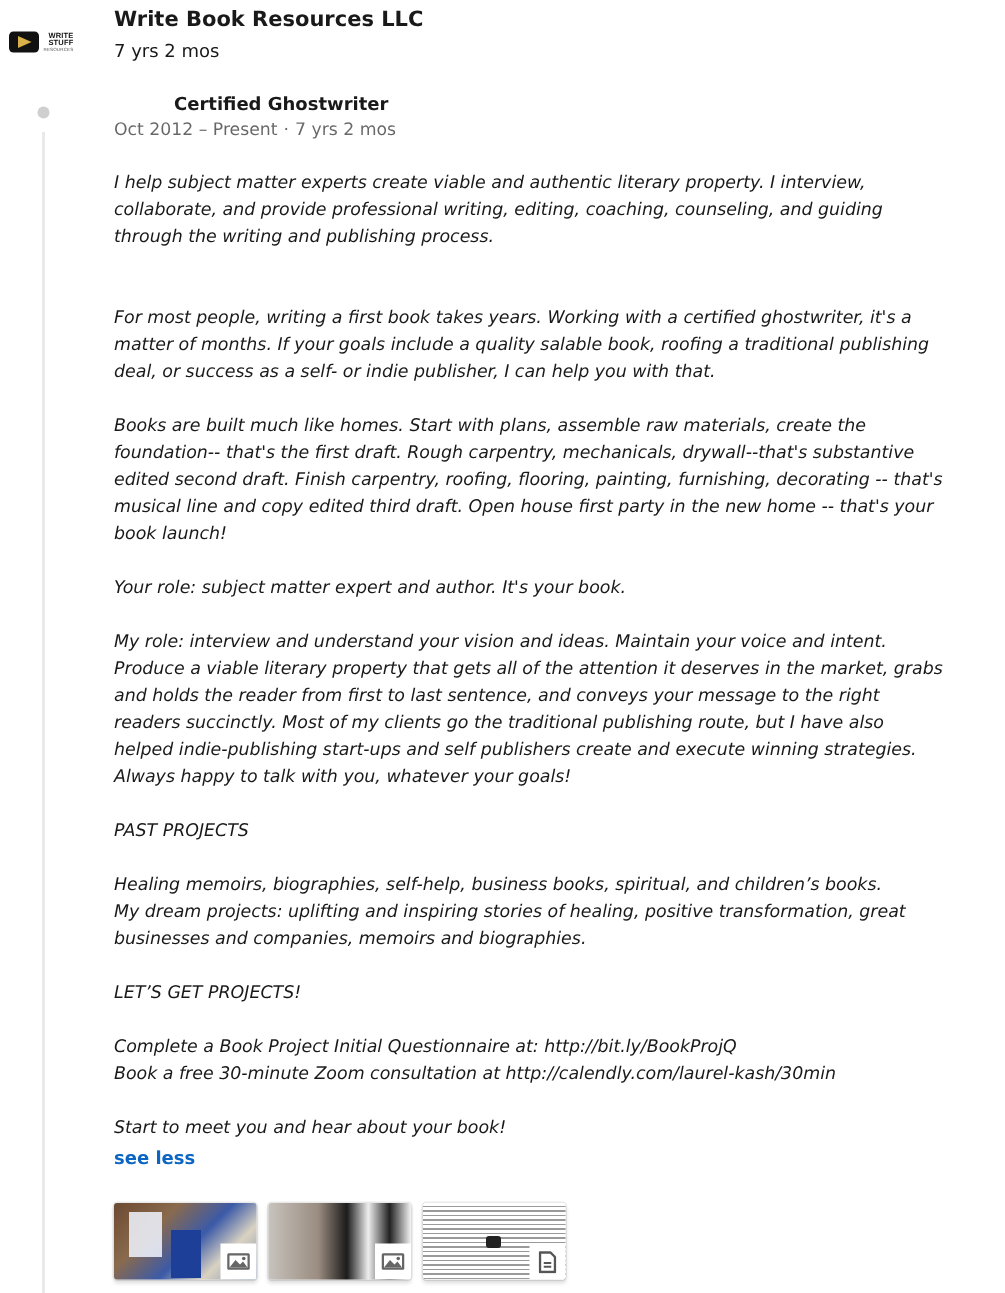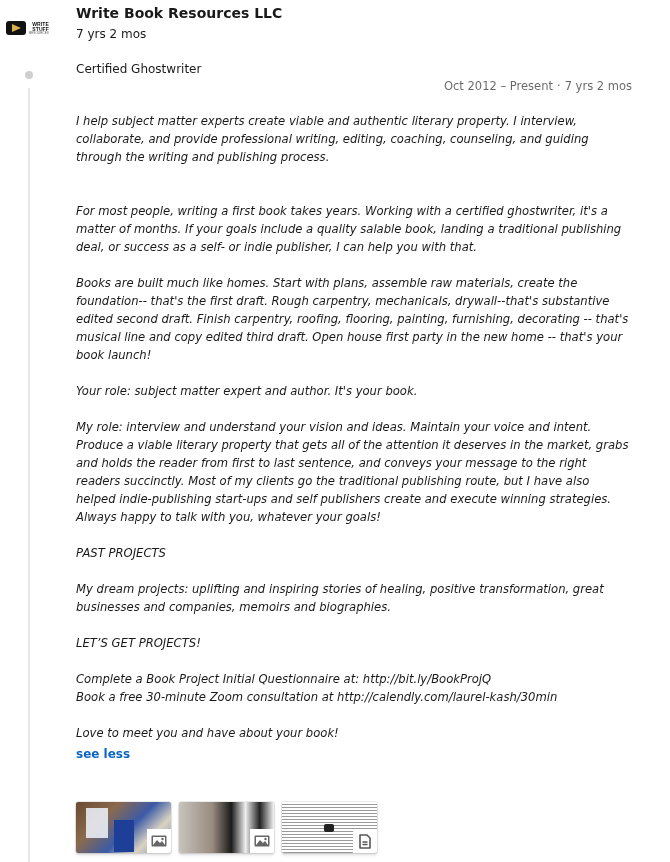--- a/index.html
+++ b/index.html
@@ -15,22 +15,22 @@
     .logo-text span.small { font-size: 3px; font-weight: normal; color: #555; }
 
     .company { position: absolute; left: 76px; top: 4px; }
     .company-name { font-size: 14px; font-weight: bold; line-height: 18px; color: rgba(0,0,0,0.9); }
     .company-duration { font-size: 12px; line-height: 20px; margin-top: 2px; color: rgba(0,0,0,0.9); }
 
     .timeline-dot { position: absolute; left: 25px; top: 71px; width: 8px; height: 8px; background: #cfcfcf; border-radius: 50%; }
     .timeline-line { position: absolute; left: 28px; top: 88px; width: 2px; height: 774px; background: #e9e9e9; }
 
     .role { position: absolute; left: 76px; top: 61px; width: 556px; }
-    .role-title { font-size: 12px; font-weight: normal; line-height: 17px; }
-    .role-dates, .role-location { font-size: 11.5px; line-height: 17px; color: rgba(0,0,0,0.6); text-align: right; }
+    .role-title { font-size: 12px; font-weight: bold; line-height: 17px; margin-left: 40px; }
+    .role-dates, .role-location { font-size: 11.5px; line-height: 17px; color: rgba(0,0,0,0.6); }
     .role-dates .sep { margin: 0 4px; }
 
     .description { margin-top: 17px; font-size: 11.6px; line-height: 18px; color: rgba(0,0,0,0.9); font-style: italic; }
     .description p { min-height: 18px; white-space: pre-wrap; }
     .see-less { display: inline-block; margin-top: 3px; font-size: 12px; font-weight: bold; color: #0a66c2; line-height: 18px; cursor: pointer; }
 
     .media { position: absolute; left: 76px; top: 802px; display: flex; gap: 8px; }
     .thumb { width: 95px; height: 51px; border-radius: 2px; overflow: hidden; position: relative; box-shadow: 0 0 0 1px rgba(0,0,0,0.08), 0 2px 3px rgba(0,0,0,0.15); cursor: pointer; }
     .thumb .badge { position: absolute; right: 0; bottom: 0; width: 24px; height: 24px; background: #fff; display: flex; align-items: center; justify-content: center; }
     .thumb-1 { background: linear-gradient(135deg, #6b4a32 0%, #8a6a4d 30%, #3b5aa8 55%, #d9d2c2 75%, #7a8fa8 100%); }
@@ -63,38 +63,39 @@
 <div class="role">
   <div class="role-title">Certified Ghostwriter</div>
   <div class="role-dates">
     <span>Oct 2012 – Present</span><span class="sep">·</span><span>7 yrs 2 mos</span>
   </div>
 
   <div class="description" id="description">
       <p>I help subject matter experts create viable and authentic literary property. I interview, collaborate, and provide professional writing, editing, coaching, counseling, and guiding through the writing and publishing process.</p>
       <p></p>
       <p></p>
-      <p>For most people, writing a first book takes years. Working with a certified ghostwriter, it's a matter of months. If your goals include a quality salable book, landing a traditional publishing deal, or success as a self- or indie publisher, I can help you with that.</p>
+      <p>For most people, writing a first book takes years. Working with a certified ghostwriter, it's a matter of months. If your goals include a quality salable book, roofing a traditional publishing deal, or success as a self- or indie publisher, I can help you with that.</p>
       <p></p>
       <p>Books are built much like homes. Start with plans, assemble raw materials, create the foundation-- that's the first draft. Rough carpentry, mechanicals, drywall--that's substantive edited second draft. Finish carpentry, roofing, flooring, painting, furnishing, decorating -- that's musical line and copy edited third draft. Open house first party in the new home -- that's your book launch!</p>
       <p></p>
       <p>Your role: subject matter expert and author. It's your book.</p>
       <p></p>
       <p>My role: interview and understand your vision and ideas. Maintain your voice and intent. Produce a viable literary property that gets all of the attention it deserves in the market, grabs and holds the reader from first to last sentence, and conveys your message to the right readers succinctly. Most of my clients go the traditional publishing route, but I have also helped indie-publishing start-ups and self publishers create and execute winning strategies. Always happy to talk with you, whatever your goals!</p>
       <p></p>
       <p>PAST PROJECTS</p>
       <p></p>
+      <p>Healing memoirs, biographies, self-help, business books, spiritual, and children’s books.</p>
       <p>My dream projects: uplifting and inspiring stories of healing, positive transformation, great businesses and companies, memoirs and biographies.</p>
       <p></p>
       <p>LET’S GET PROJECTS!</p>
       <p></p>
       <p>Complete a Book Project Initial Questionnaire at: http://bit.ly/BookProjQ</p>
       <p>Book a free 30-minute Zoom consultation at http://calendly.com/laurel-kash/30min</p>
       <p></p>
-      <p>Love to meet you and have about your book!</p>
+      <p>Start to meet you and hear about your book!</p>
     </div>
   <div class="see-less">see less</div>
 </div>
 
 <div class="media">
   <div class="thumb thumb-1">
     <div class="badge">
       <svg width="16" height="12" viewBox="0 0 16 12">
         <rect x="0.5" y="0.5" width="15" height="11" rx="1" fill="#666"></rect>
         <rect x="2" y="2" width="12" height="8" fill="#fff"></rect>

